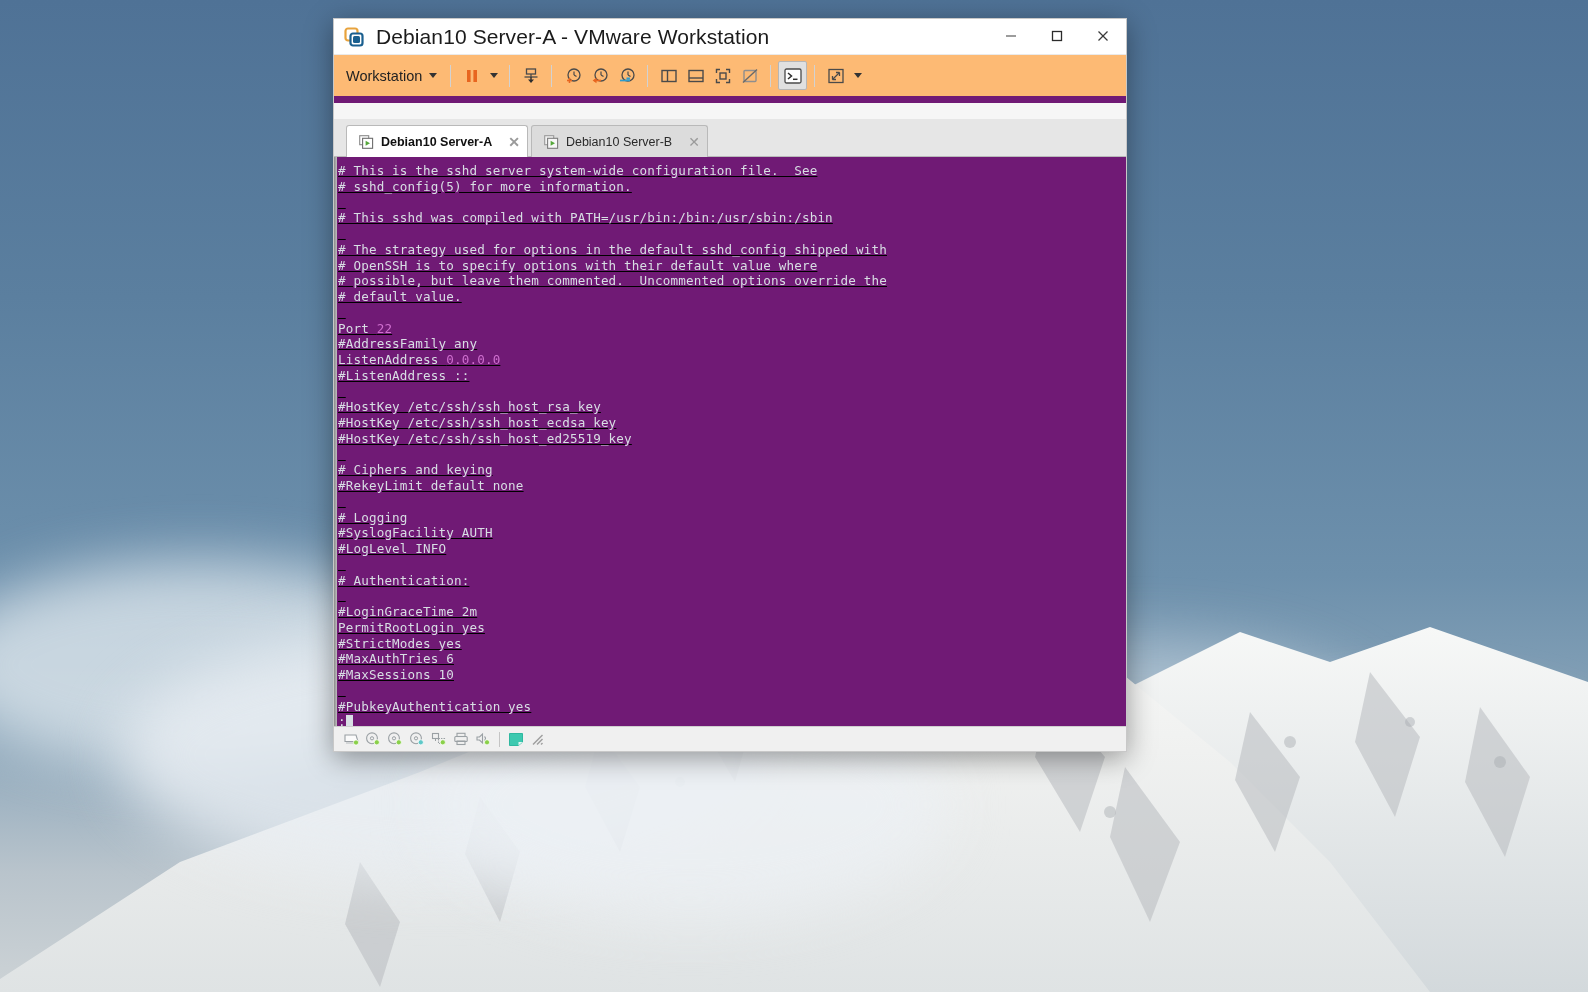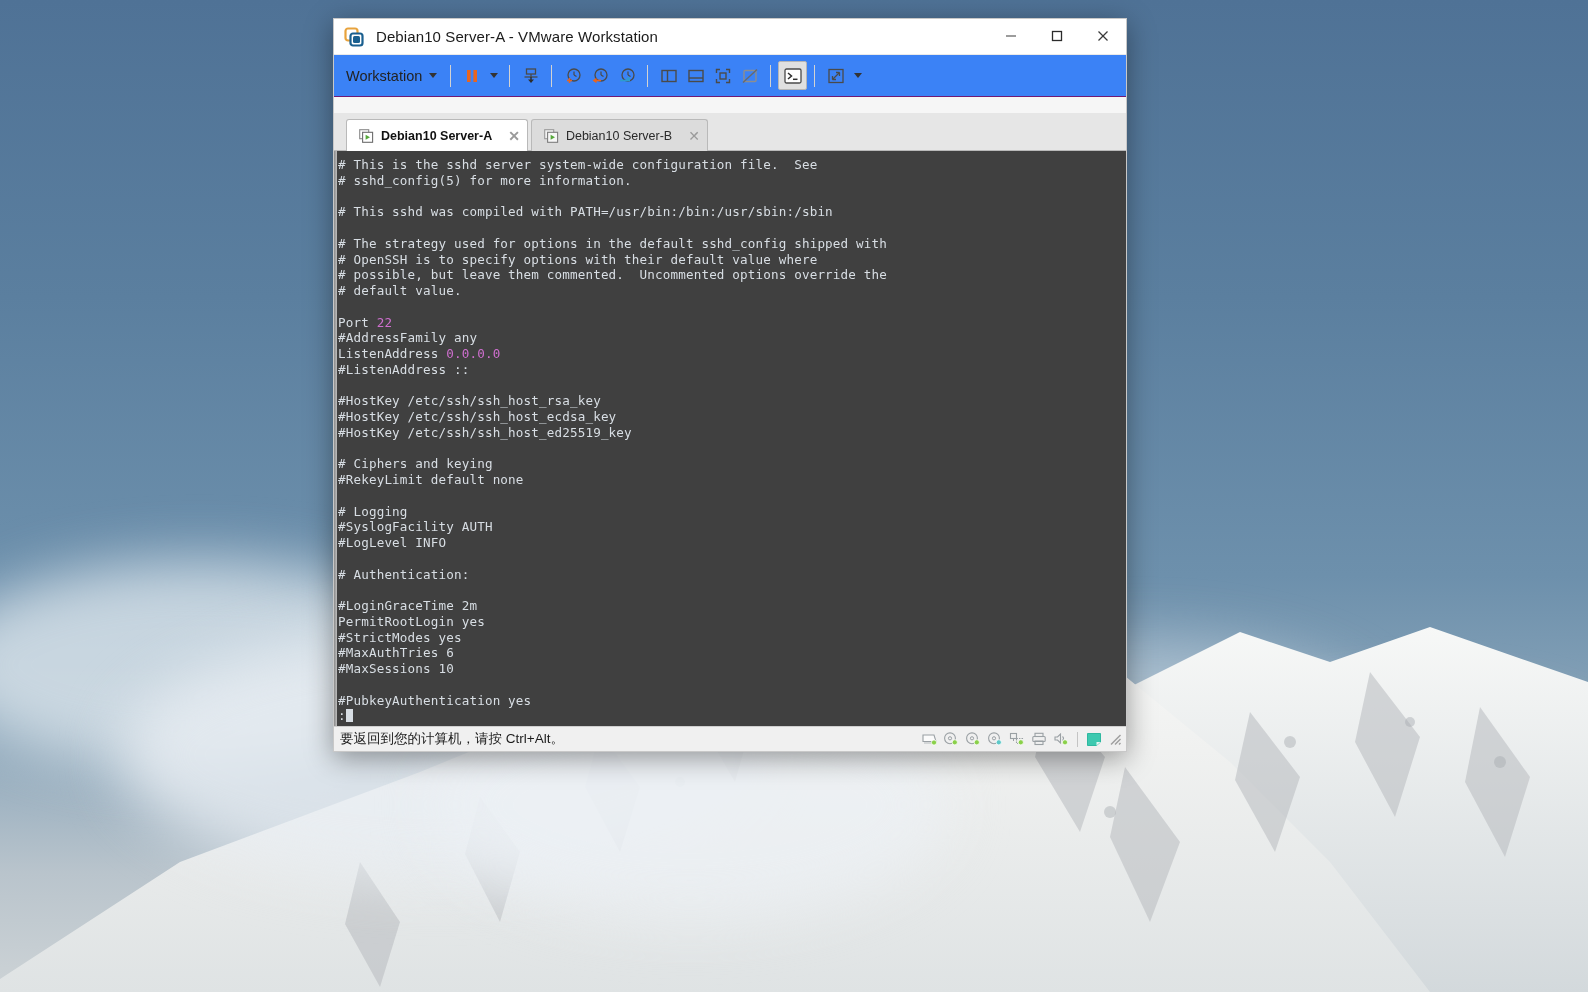--- a/index.html
+++ b/index.html
@@ -44,34 +44,34 @@
   
   #titlebar {
     height: 35px; min-height: 35px;
     background: #ffffff;
     display: flex; align-items: center;
     position: relative;
     border-bottom: 1px solid #eaeaea;
   }
   #app-logo { width: 20px; height: 20px; margin-left: 10px; position: relative; flex: none; }
   #app-title {
-    font-size: 15px; color: #1b1b1b; margin-left: 12px;
+    font-size: 21px; color: #1b1b1b; margin-left: 12px;
     letter-spacing: 0.1px; white-space: nowrap;
   }
   .wbtn {
     width: 46px; height: 34px; display: flex; align-items: center; justify-content: center;
     color: #5a5a5a;
   }
   #wctrls { position: absolute; right: 0; top: 0; display: flex; }
 
   
   #toolbar {
     height: 41px; min-height: 41px;
-    background: #3b82f6;
-    border-bottom: 1px solid #701a75;
+    background: #fdba74;
+    border-bottom: 7px solid #701a75;
     display: flex; align-items: center; padding-left: 8px;
   }
   #ws-menu {
     font-size: 14.5px; color: #222; padding: 4px 6px 4px 4px;
     display: flex; align-items: center; gap: 7px; border-radius: 2px;
   }
   .tb-sep { width: 1px; height: 22px; background: #d2d2d2; margin: 0 7px; flex: none; }
   .tb-btn {
     width: 27px; height: 27px; display: flex; align-items: center; justify-content: center;
     border-radius: 2px; flex: none;
@@ -98,23 +98,24 @@
     background: #dcdcdc;
     position: relative; top: 1px;
     box-sizing: border-box;
   }
   .vtab.active { background: #ffffff; color: #111; font-weight: bold; }
   .tab-close { font-size: 14px; color: #9a9a9a; margin-left: 9px; line-height: 1; }
   .vm-tab-icon { width: 15px; height: 14px; position: relative; flex: none; }
 
   
   #guest {
-    flex: 1; background: #404040;
+    flex: 1; background: #701a75;
     position: relative; overflow: hidden;
     display: flex;
+    text-decoration: underline;
   }
   #guest-leftborder { width: 3px; background: linear-gradient(90deg,#8a8a8a,#bfbfbf); flex: none; }
   #term {
     flex: 1;
     font-family: "DejaVu Sans Mono", "Liberation Mono", monospace;
     font-size: 12.6px;
     line-height: 15.75px;
     color: #d8dee4;
     padding: 6px 0 0 1px;
     white-space: pre;
@@ -363,21 +364,20 @@
       <span class="tab-close">✕</span>
     </div>
   </div>
 
   <div id="guest">
     <div id="guest-leftborder"></div>
     <div id="term"><div><span># This is the sshd server system-wide configuration file.  See</span></div><div><span># sshd_config(5) for more information.</span></div><div>&nbsp;</div><div><span># This sshd was compiled with PATH=/usr/bin:/bin:/usr/sbin:/sbin</span></div><div>&nbsp;</div><div><span># The strategy used for options in the default sshd_config shipped with</span></div><div><span># OpenSSH is to specify options with their default value where</span></div><div><span># possible, but leave them commented.  Uncommented options override the</span></div><div><span># default value.</span></div><div>&nbsp;</div><div><span>Port </span><span class="tnum">22</span></div><div><span>#AddressFamily any</span></div><div><span>ListenAddress </span><span class="tnum">0.0.0.0</span></div><div><span>#ListenAddress ::</span></div><div>&nbsp;</div><div><span>#HostKey /etc/ssh/ssh_host_rsa_key</span></div><div><span>#HostKey /etc/ssh/ssh_host_ecdsa_key</span></div><div><span>#HostKey /etc/ssh/ssh_host_ed25519_key</span></div><div>&nbsp;</div><div><span># Ciphers and keying</span></div><div><span>#RekeyLimit default none</span></div><div>&nbsp;</div><div><span># Logging</span></div><div><span>#SyslogFacility AUTH</span></div><div><span>#LogLevel INFO</span></div><div>&nbsp;</div><div><span># Authentication:</span></div><div>&nbsp;</div><div><span>#LoginGraceTime 2m</span></div><div><span>PermitRootLogin yes</span></div><div><span>#StrictModes yes</span></div><div><span>#MaxAuthTries 6</span></div><div><span>#MaxSessions 10</span></div><div>&nbsp;</div><div><span>#PubkeyAuthentication yes</span></div><div><span>:</span><span class="cursor-block"></span></div></div>
   </div>
 
   <div id="statusbar">
-    <div id="status-msg">要返回到您的计算机，请按 Ctrl+Alt。</div>
 
     <div class="st-icon">
       <svg width="17" height="14" viewBox="0 0 17 14">
         <path d="M 2 3 L 13 3 L 15 9.5 L 2 9.5 Z" fill="#fbfbfb" stroke="#9aa0a4" stroke-width="1.1"></path>
         <line x1="3" y1="11" x2="13" y2="11" stroke="#b6bbbe" stroke-width="1"></line>
         <circle cx="13" cy="10.5" r="2.6" fill="#8ad04a" stroke="#ffffff" stroke-width="0.8"></circle>
       </svg>
     </div>
     <div class="st-icon">
       <svg width="16" height="14" viewBox="0 0 16 14">

